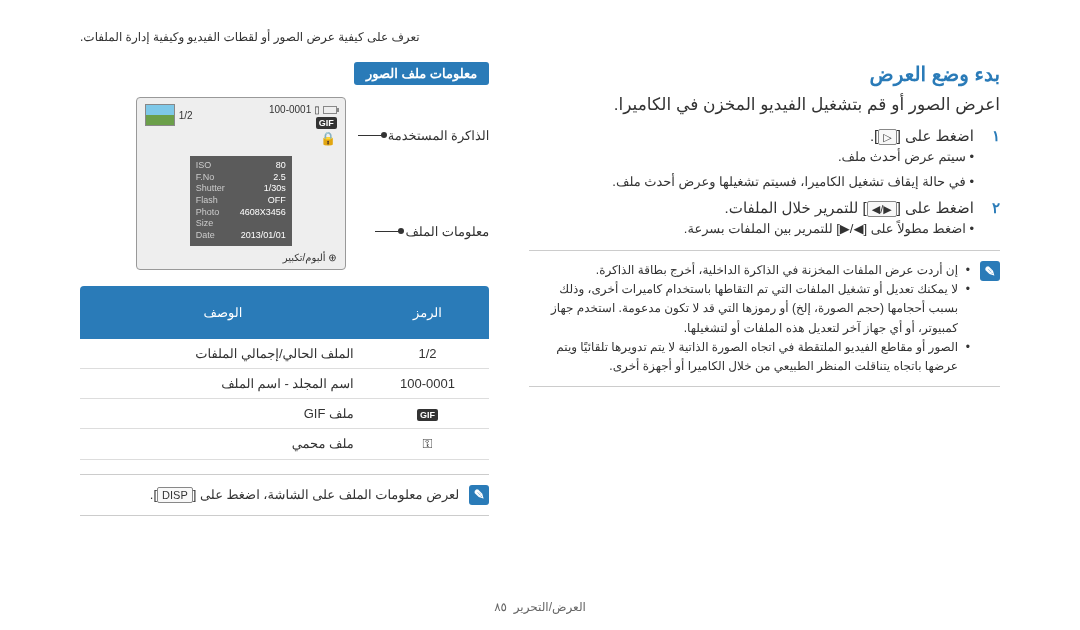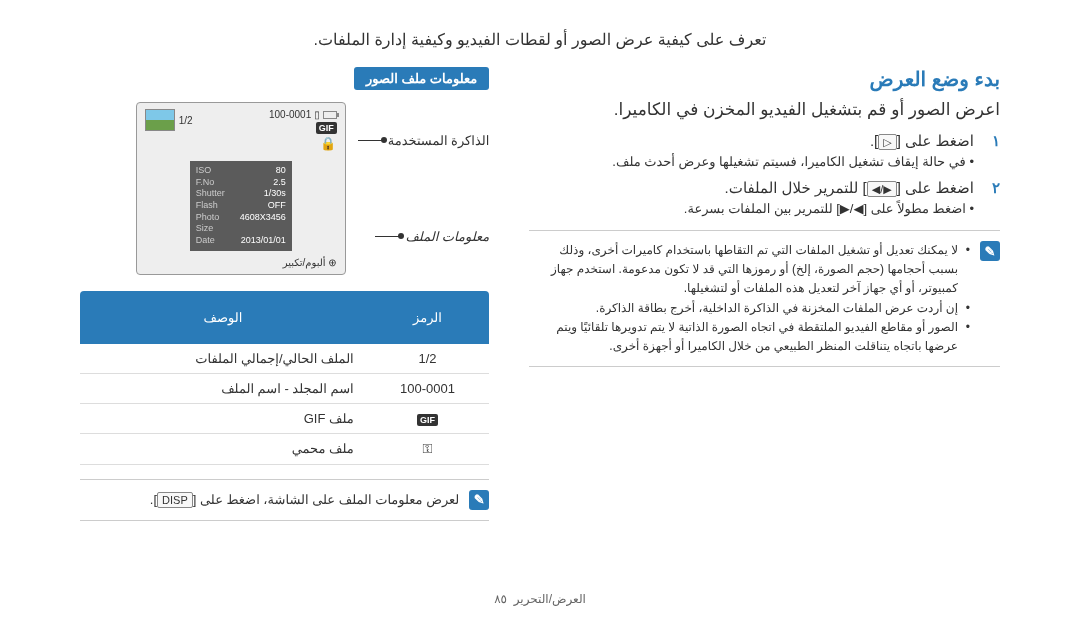--- a/index.html
+++ b/index.html
@@ -16,22 +16,22 @@
   padding: 30px 80px 20px 80px;
 }
 .main-title {
   font-size: 32px;
   font-weight: bold;
   color: #2a7bb8;
   text-align: right;
   margin-bottom: 8px;
 }
 .subtitle {
-  font-size: 16px;
-  text-align: center;
+  font-size: 12px;
+  text-align: left;
   margin-bottom: 18px;
   color: #333;
 }
 .content {
   display: flex;
   gap: 40px;
 }
 .right-col {
   flex: 1.15;
 }
@@ -215,21 +215,21 @@
   padding: 10px 0;
   margin-top: 14px;
   font-size: 13px;
   align-items: center;
 }
 .footer {
   text-align: center;
   font-size: 12px;
   color: #666;
   position: absolute;
-  bottom: 24px;
+  bottom: 16px;
   width: 100%;
   right: 0;
 }
 .badges {
   display: flex;
   flex-direction: column;
   gap: 2px;
   align-items: flex-end;
 }
 .battery { display:inline-block; width:14px; height:8px; border:1px solid #888; position:relative; }
@@ -246,52 +246,53 @@
     <div class="right-col">
       <h2 class="section-title">بدء وضع العرض</h2>
       <p class="intro-text">اعرض الصور أو قم بتشغيل الفيديو المخزن في الكاميرا.</p>
 
       <div class="step">
         <span class="step-num">١</span>
         <span class="step-text">
           <span>اضغط على </span>[<span class="button-box">▷</span>]<span>.</span>
         </span>
       </div>
+      <p class="sub-step">• <span>سيتم عرض أحدث ملف.</span></p>
       <p class="sub-step">• <span>في حالة إيقاف تشغيل الكاميرا، فسيتم تشغيلها وعرض أحدث ملف.</span></p>
 
       <div class="step">
         <span class="step-num">٢</span>
         <span class="step-text">
           <span>اضغط على </span>[<span class="button-box">◀/▶</span>]<span> للتمرير خلال الملفات.</span>
         </span>
       </div>
       <p class="sub-step">• <span>اضغط مطولاً على [◀/▶] للتمرير بين الملفات بسرعة.</span></p>
 
       <div class="note-box">
         <div class="note-icon">✎</div>
         <ul class="note-list">
+          <li>إن أردت عرض الملفات المخزنة في الذاكرة الداخلية، أخرج بطاقة الذاكرة.</li>
           <li>لا يمكنك تعديل أو تشغيل الملفات التي تم التقاطها باستخدام كاميرات أخرى، وذلك بسبب أحجامها (حجم الصورة، إلخ) أو رموزها التي قد لا تكون مدعومة. استخدم جهاز كمبيوتر، أو أي جهاز آخر لتعديل هذه الملفات أو لتشغيلها.</li>
-          <li>إن أردت عرض الملفات المخزنة في الذاكرة الداخلية، أخرج بطاقة الذاكرة.</li>
           <li>الصور أو مقاطع الفيديو الملتقطة في اتجاه الصورة الذاتية لا يتم تدويرها تلقائيًا ويتم عرضها باتجاه يتناقلت المنظر الطبيعي من خلال الكاميرا أو أجهزة أخرى.</li>
         </ul>
       </div>
     </div>
 
     <div class="left-col">
       <div style="text-align:right;">
         <span class="info-header">معلومات ملف الصور</span>
       </div>
 
       <div class="diagram">
         <div class="labels">
           <div class="label-line">
               <span>الذاكرة المستخدمة</span>
               <span class="line"></span>
             </div>
-          <div class="label-line" style="margin-top:40px;font-style:italic;">
+          <div class="label-line" style="margin-top:40px;">
               <span>معلومات الملف</span>
               <span class="line"></span>
             </div>
         </div>
         <div class="lcd">
           <div class="lcd-top">
             <div style="display:flex; gap:4px; align-items:center;">
               <div class="thumb"></div>
               <span>1/2</span>
             </div>

